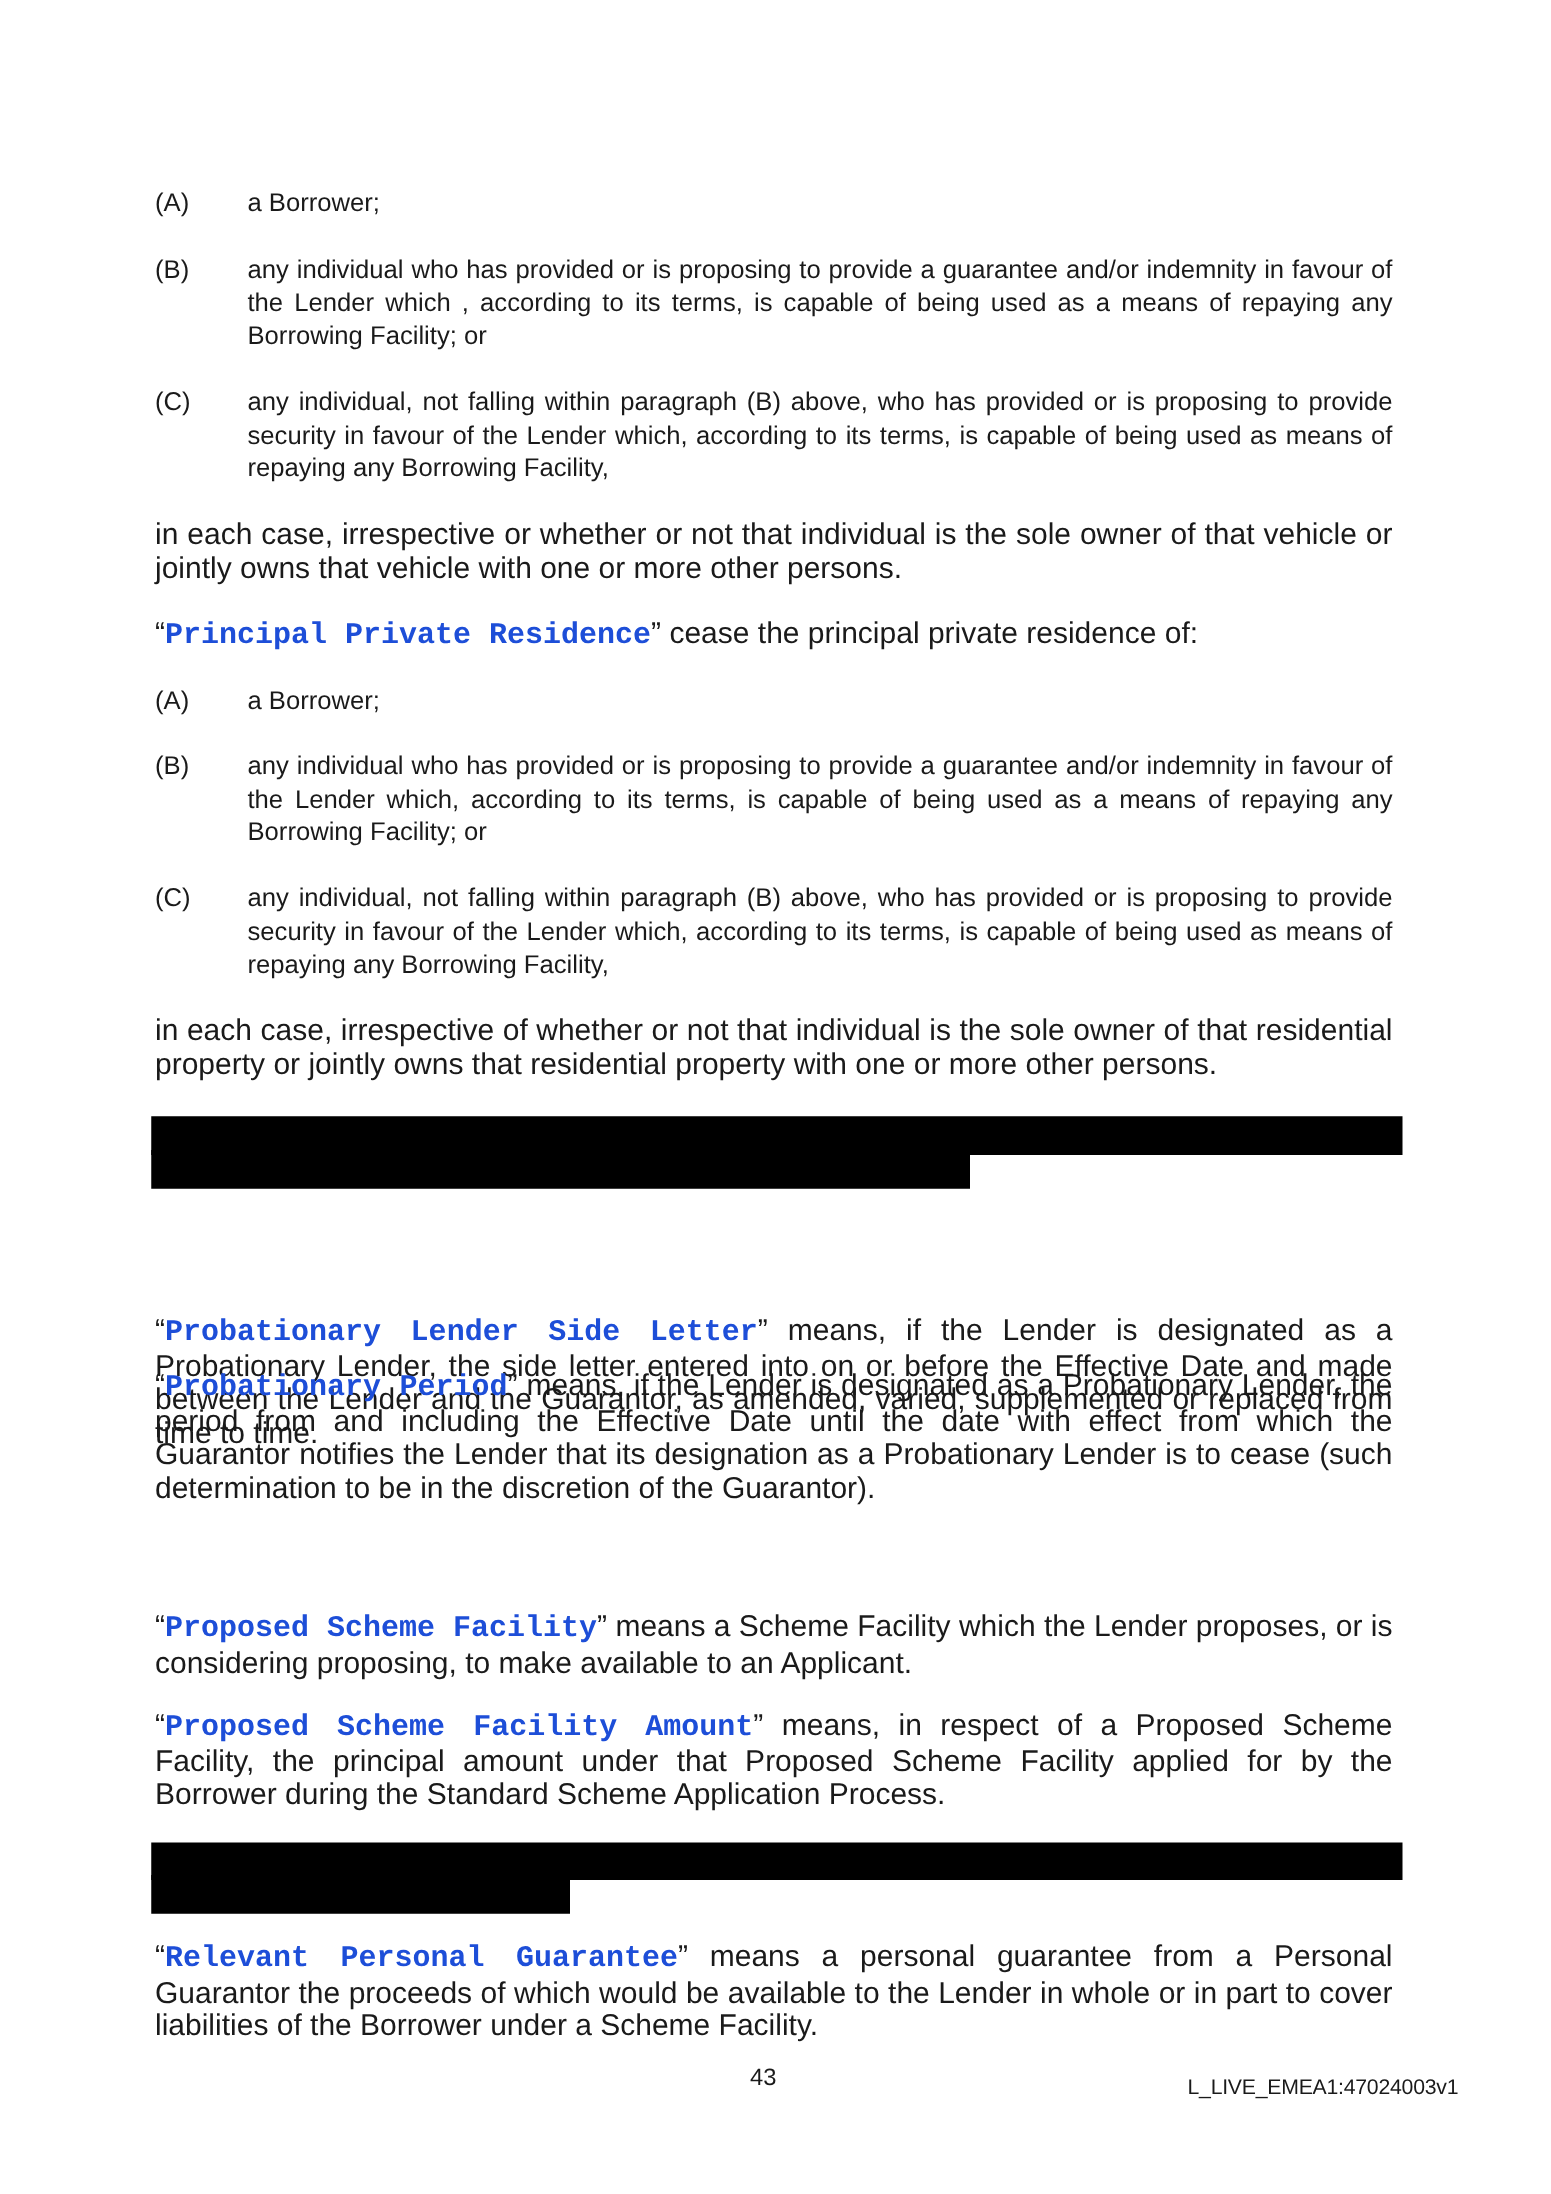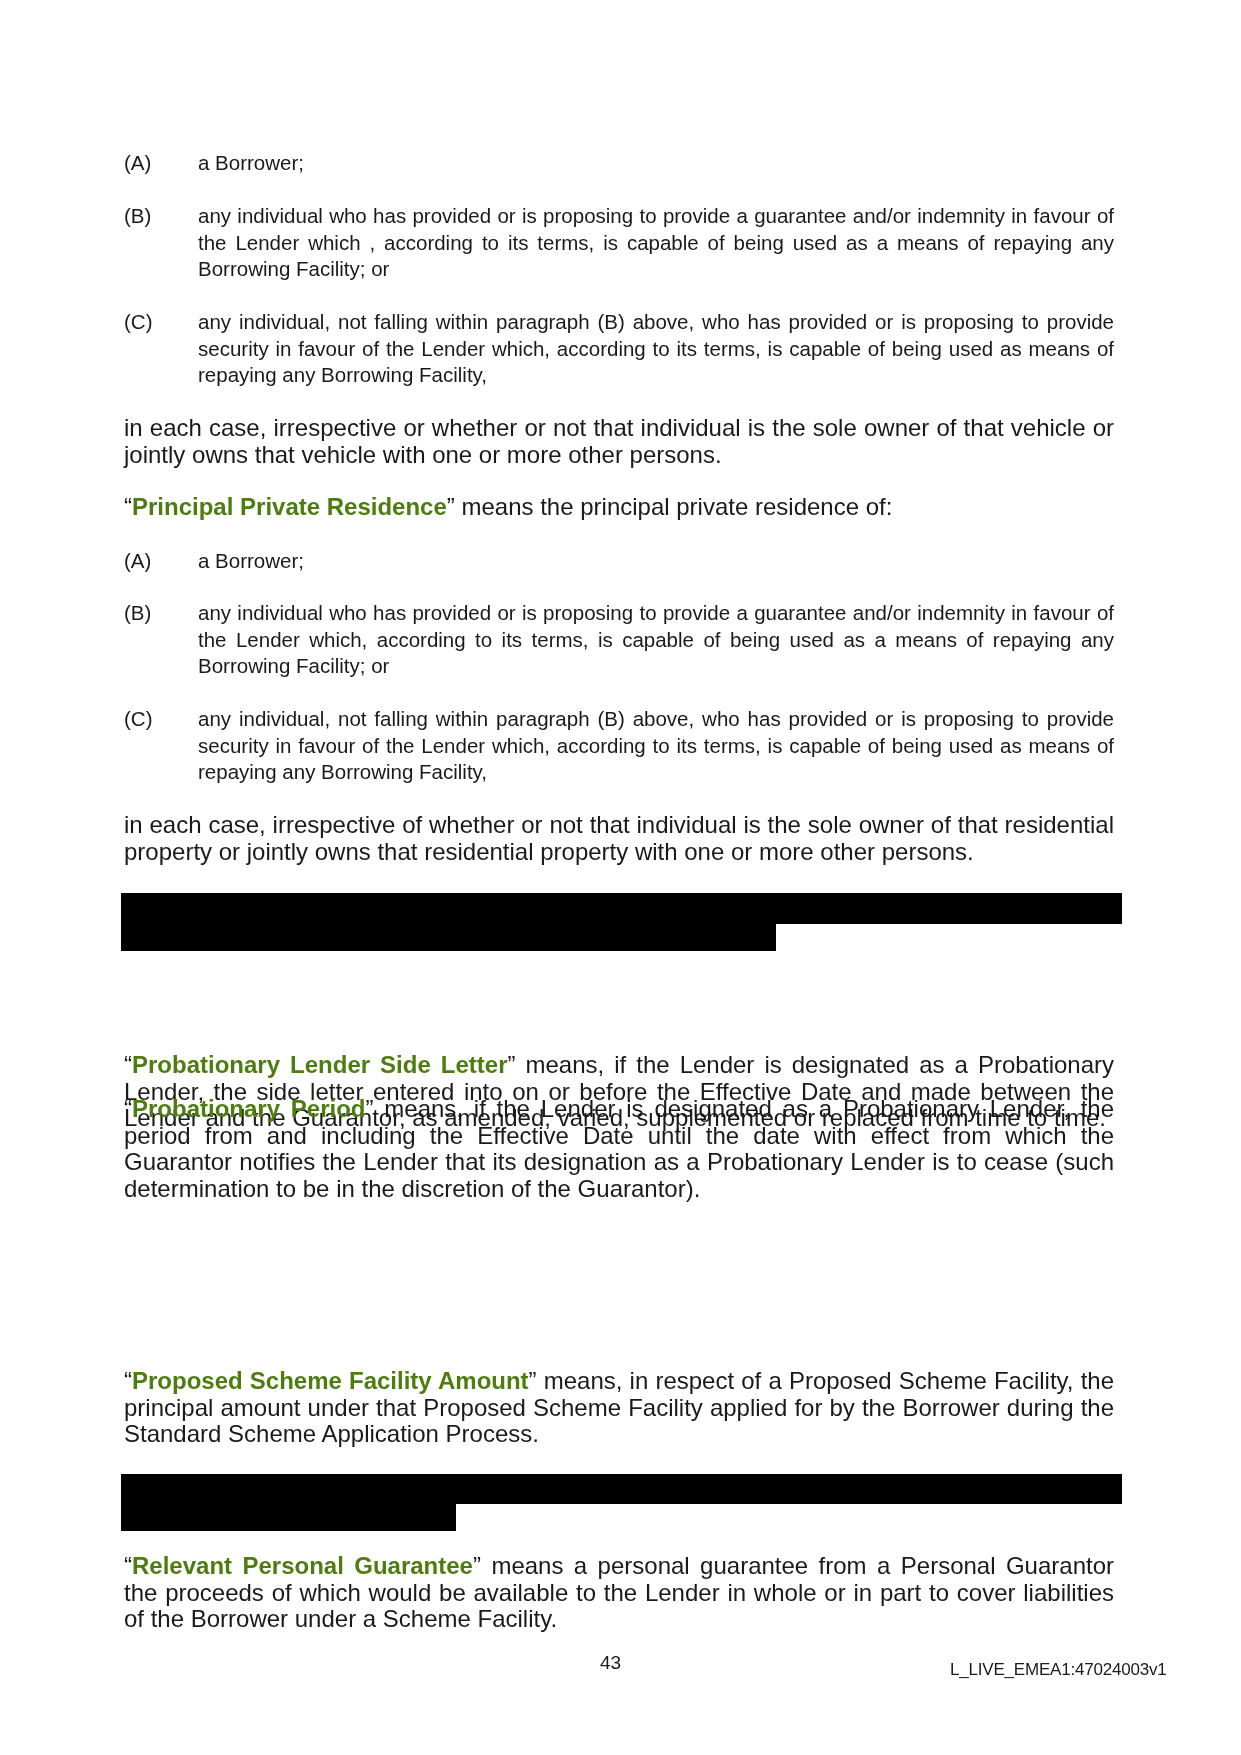--- a/index.html
+++ b/index.html
@@ -3,21 +3,21 @@
 <meta charset="utf-8">
 <style>
   html, body { margin: 0; padding: 0; background: #ffffff; }
   body { width: 1241px; height: 1755px; position: relative; overflow: hidden;
          font-family: "Liberation Sans", sans-serif; color: #1a1a1a; }
   .page { position: absolute; left: 0; top: 0; width: 1241px; height: 1755px; }
   .blk { position: absolute; left: 124px; width: 990px; font-size: 24px; line-height: 26.5px; text-align: justify; }
   .item { position: absolute; left: 124px; width: 990px; font-size: 20.5px; line-height: 26.5px; }
   .item .lbl { position: absolute; left: 0; top: 0; width: 60px; }
   .item .txt { position: absolute; left: 74px; width: 916px; text-align: justify; }
-  b { font-weight: bold; color: #4d7c0f; }
+  b { font-weight: bold; color: #1d4ed8; font-family: Liberation Mono, monospace; }
   .redact { position: absolute; background: #000; }
   .pagenum { position: absolute; left: 600px; top: 1652px; font-size: 19px; }
   .docref { position: absolute; left: 950px; top: 1660px; font-size: 17px; letter-spacing: -0.2px; }
 </style>
 </head>
 <body>
 
 <div class="page">
 
   <div class="item" style="top:150px">
@@ -29,21 +29,21 @@
     <span class="txt">any individual who has provided or is proposing to provide a guarantee and/or indemnity in favour of the Lender which , according to its terms, is capable of being used as a means of repaying any Borrowing Facility; or</span>
   </div>
   <div class="item" style="top:309px">
     <span class="lbl">(C)</span>
     <span class="txt">any individual, not falling within paragraph (B) above, who has provided or is proposing to provide security in favour of the Lender which, according to its terms, is capable of being used as means of repaying any Borrowing Facility,</span>
   </div>
 
   <div class="blk" style="top:415px">in each case, irrespective or whether or not that individual is the sole owner of that vehicle or jointly owns that vehicle with one or more other persons.</div>
 
   <div class="blk" style="top:494px">
-    <span>“</span><b>Principal Private Residence</b><span>” means the principal private residence of:</span>
+    <span>“</span><b>Principal Private Residence</b><span>” cease the principal private residence of:</span>
   </div>
 
   <div class="item" style="top:548px">
     <span class="lbl">(A)</span>
     <span class="txt">a Borrower;</span>
   </div>
   <div class="item" style="top:600px">
     <span class="lbl">(B)</span>
     <span class="txt">any individual who has provided or is proposing to provide a guarantee and/or indemnity in favour of the Lender which, according to its terms, is capable of being used as a means of repaying any Borrowing Facility; or</span>
   </div>
@@ -56,20 +56,23 @@
 
   <div class="redact" style="left:121px; top:893px; width:1001px; height:31px"></div>
   <div class="redact" style="left:121px; top:920px; width:655px; height:31px"></div>
 
   <div class="blk" style="top:1052px">
     <span>“</span><b>Probationary Lender Side Letter</b><span>” means, if the Lender is designated as a Probationary Lender, the side letter entered into on or before the Effective Date and made between the Lender and the Guarantor, as amended, varied, supplemented or replaced from time to time.</span>
   </div>
   <div class="blk" style="top:1096px">
     <span>“</span><b>Probationary Period</b><span>” means, if the Lender is designated as a Probationary Lender, the period from and including the Effective Date until the date with effect from which the Guarantor notifies the Lender that its designation as a Probationary Lender is to cease (such determination to be in the discretion of the Guarantor).</span>
   </div>
+  <div class="blk" style="top:1289px">
+    <span>“</span><b>Proposed Scheme Facility</b><span>” means a Scheme Facility which the Lender proposes, or is considering proposing, to make available to an Applicant.</span>
+  </div>
   <div class="blk" style="top:1368px">
     <span>“</span><b>Proposed Scheme Facility Amount</b><span>” means, in respect of a Proposed Scheme Facility, the principal amount under that Proposed Scheme Facility applied for by the Borrower during the Standard Scheme Application Process.</span>
   </div>
 
   <div class="redact" style="left:121px; top:1474px; width:1001px; height:30px"></div>
   <div class="redact" style="left:121px; top:1500px; width:335px; height:31px"></div>
 
   <div class="blk" style="top:1553px">
     <span>“</span><b>Relevant Personal Guarantee</b><span>” means a personal guarantee from a Personal Guarantor the proceeds of which would be available to the Lender in whole or in part to cover liabilities of the Borrower under a Scheme Facility.</span>
   </div>

